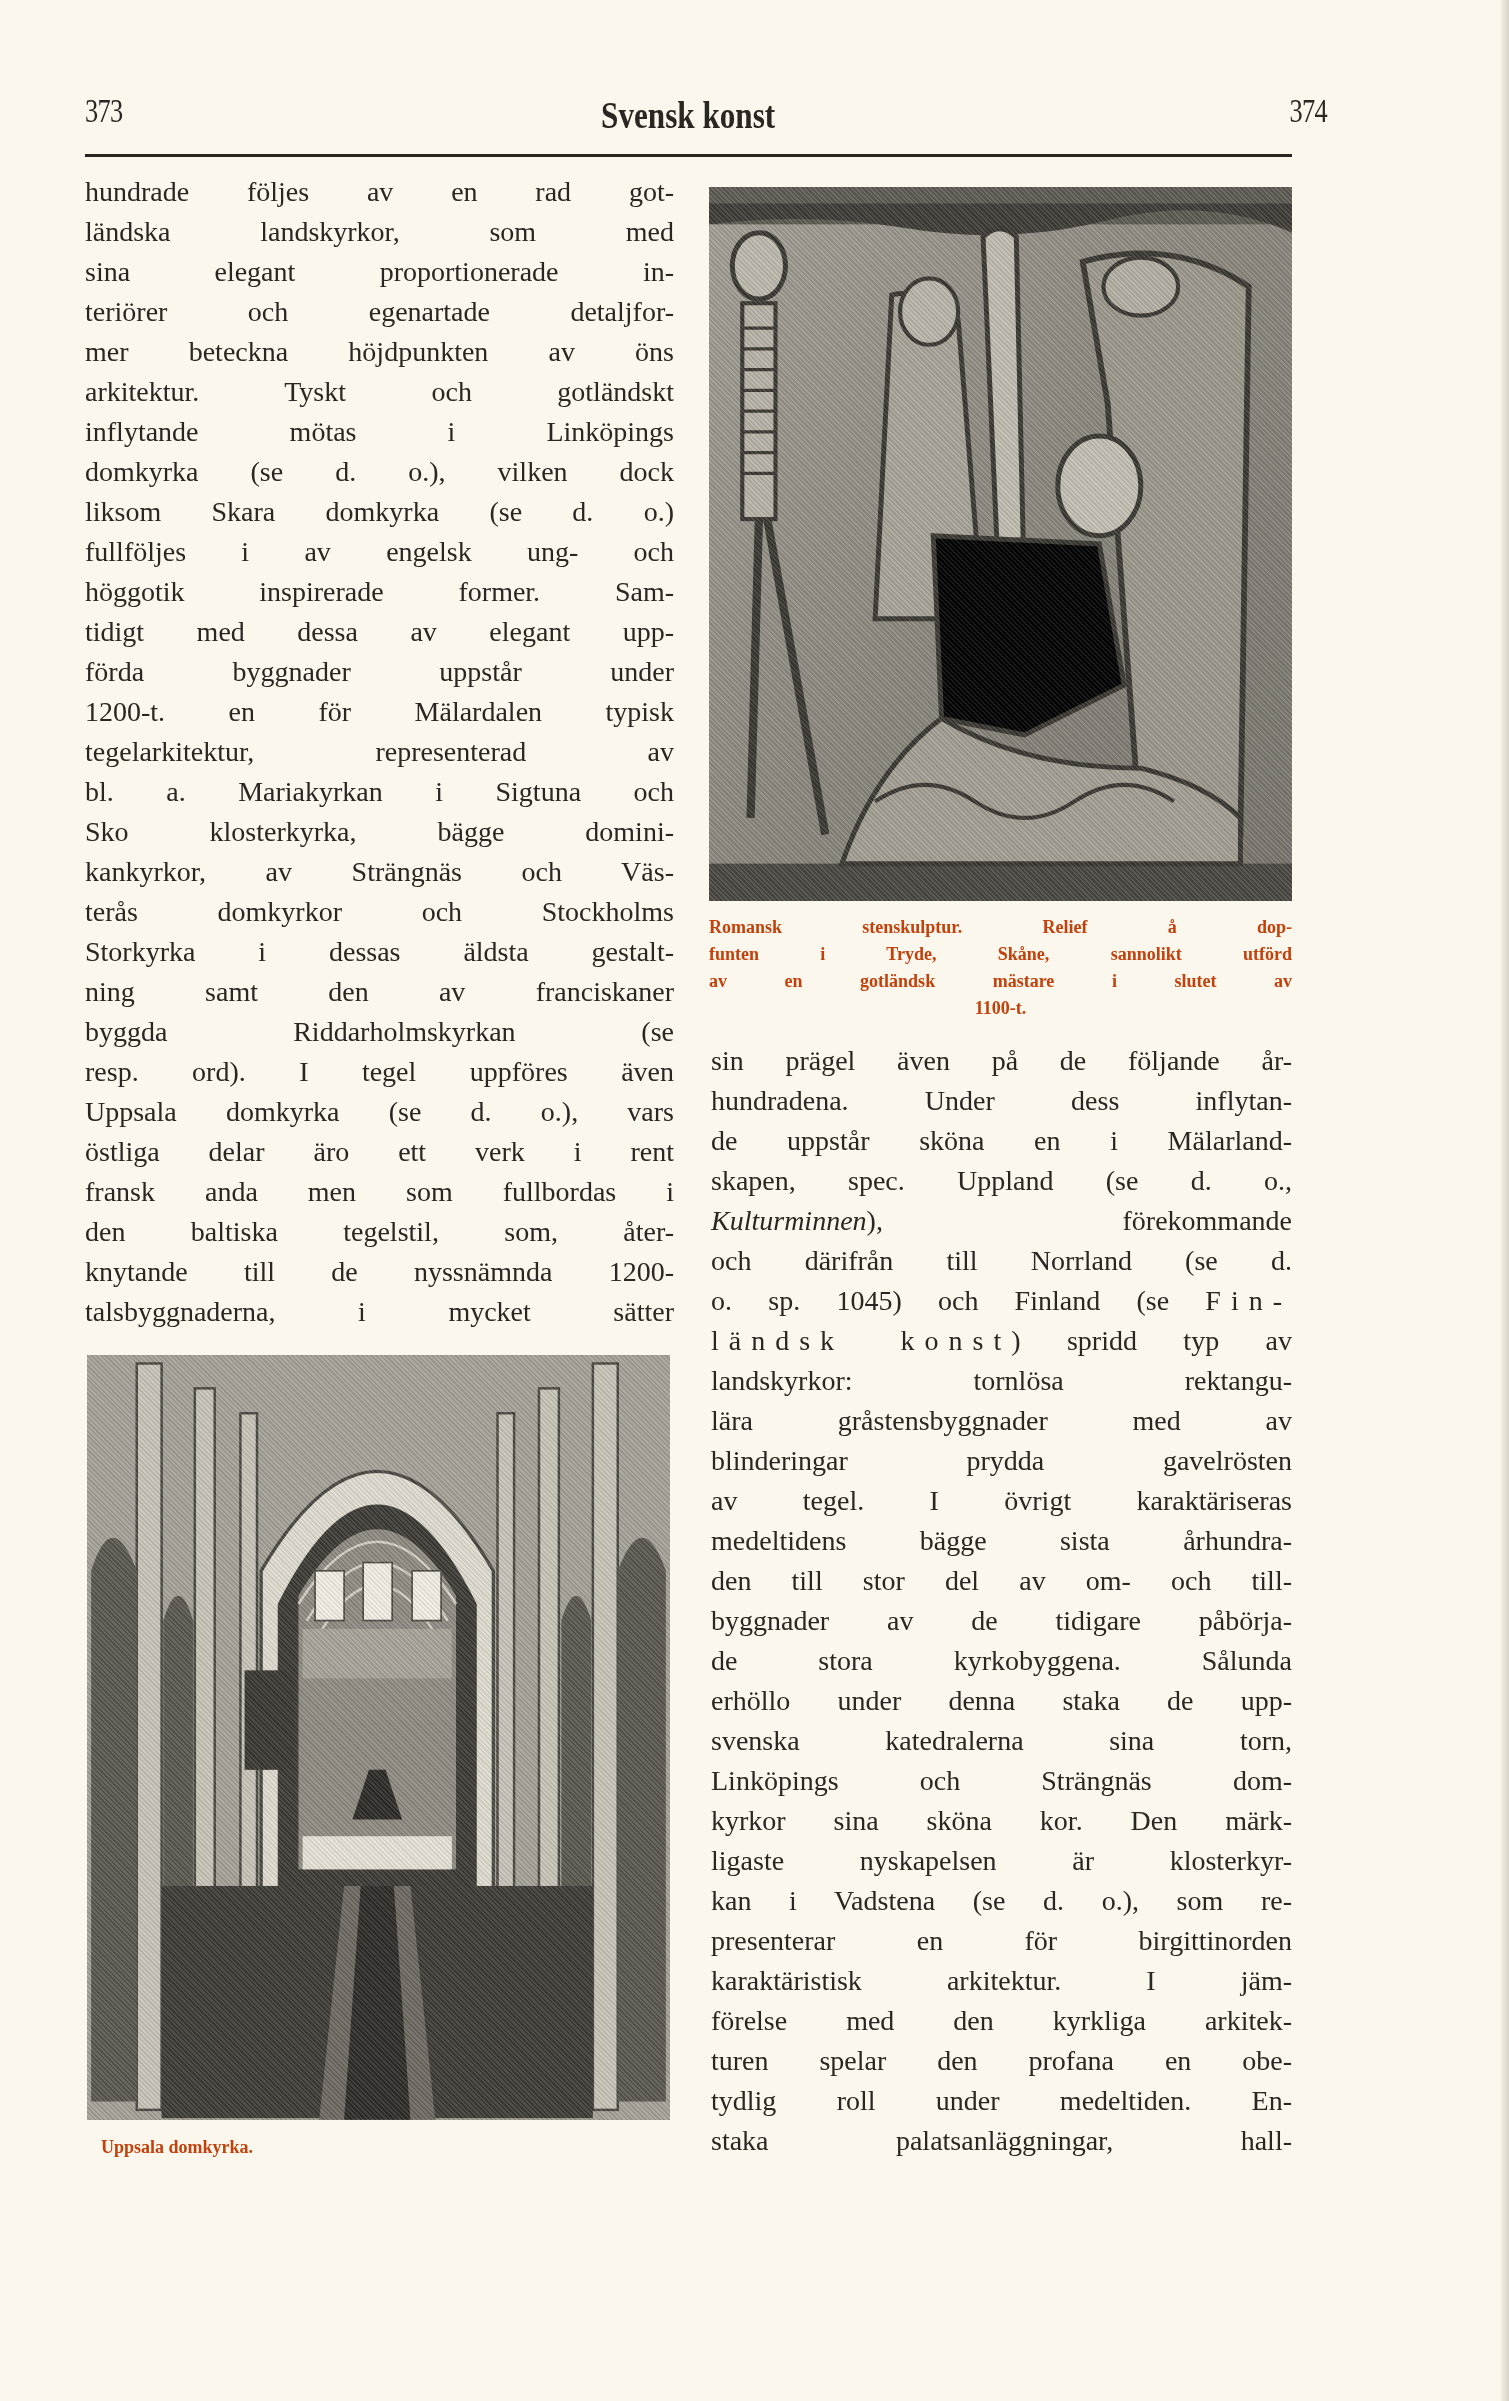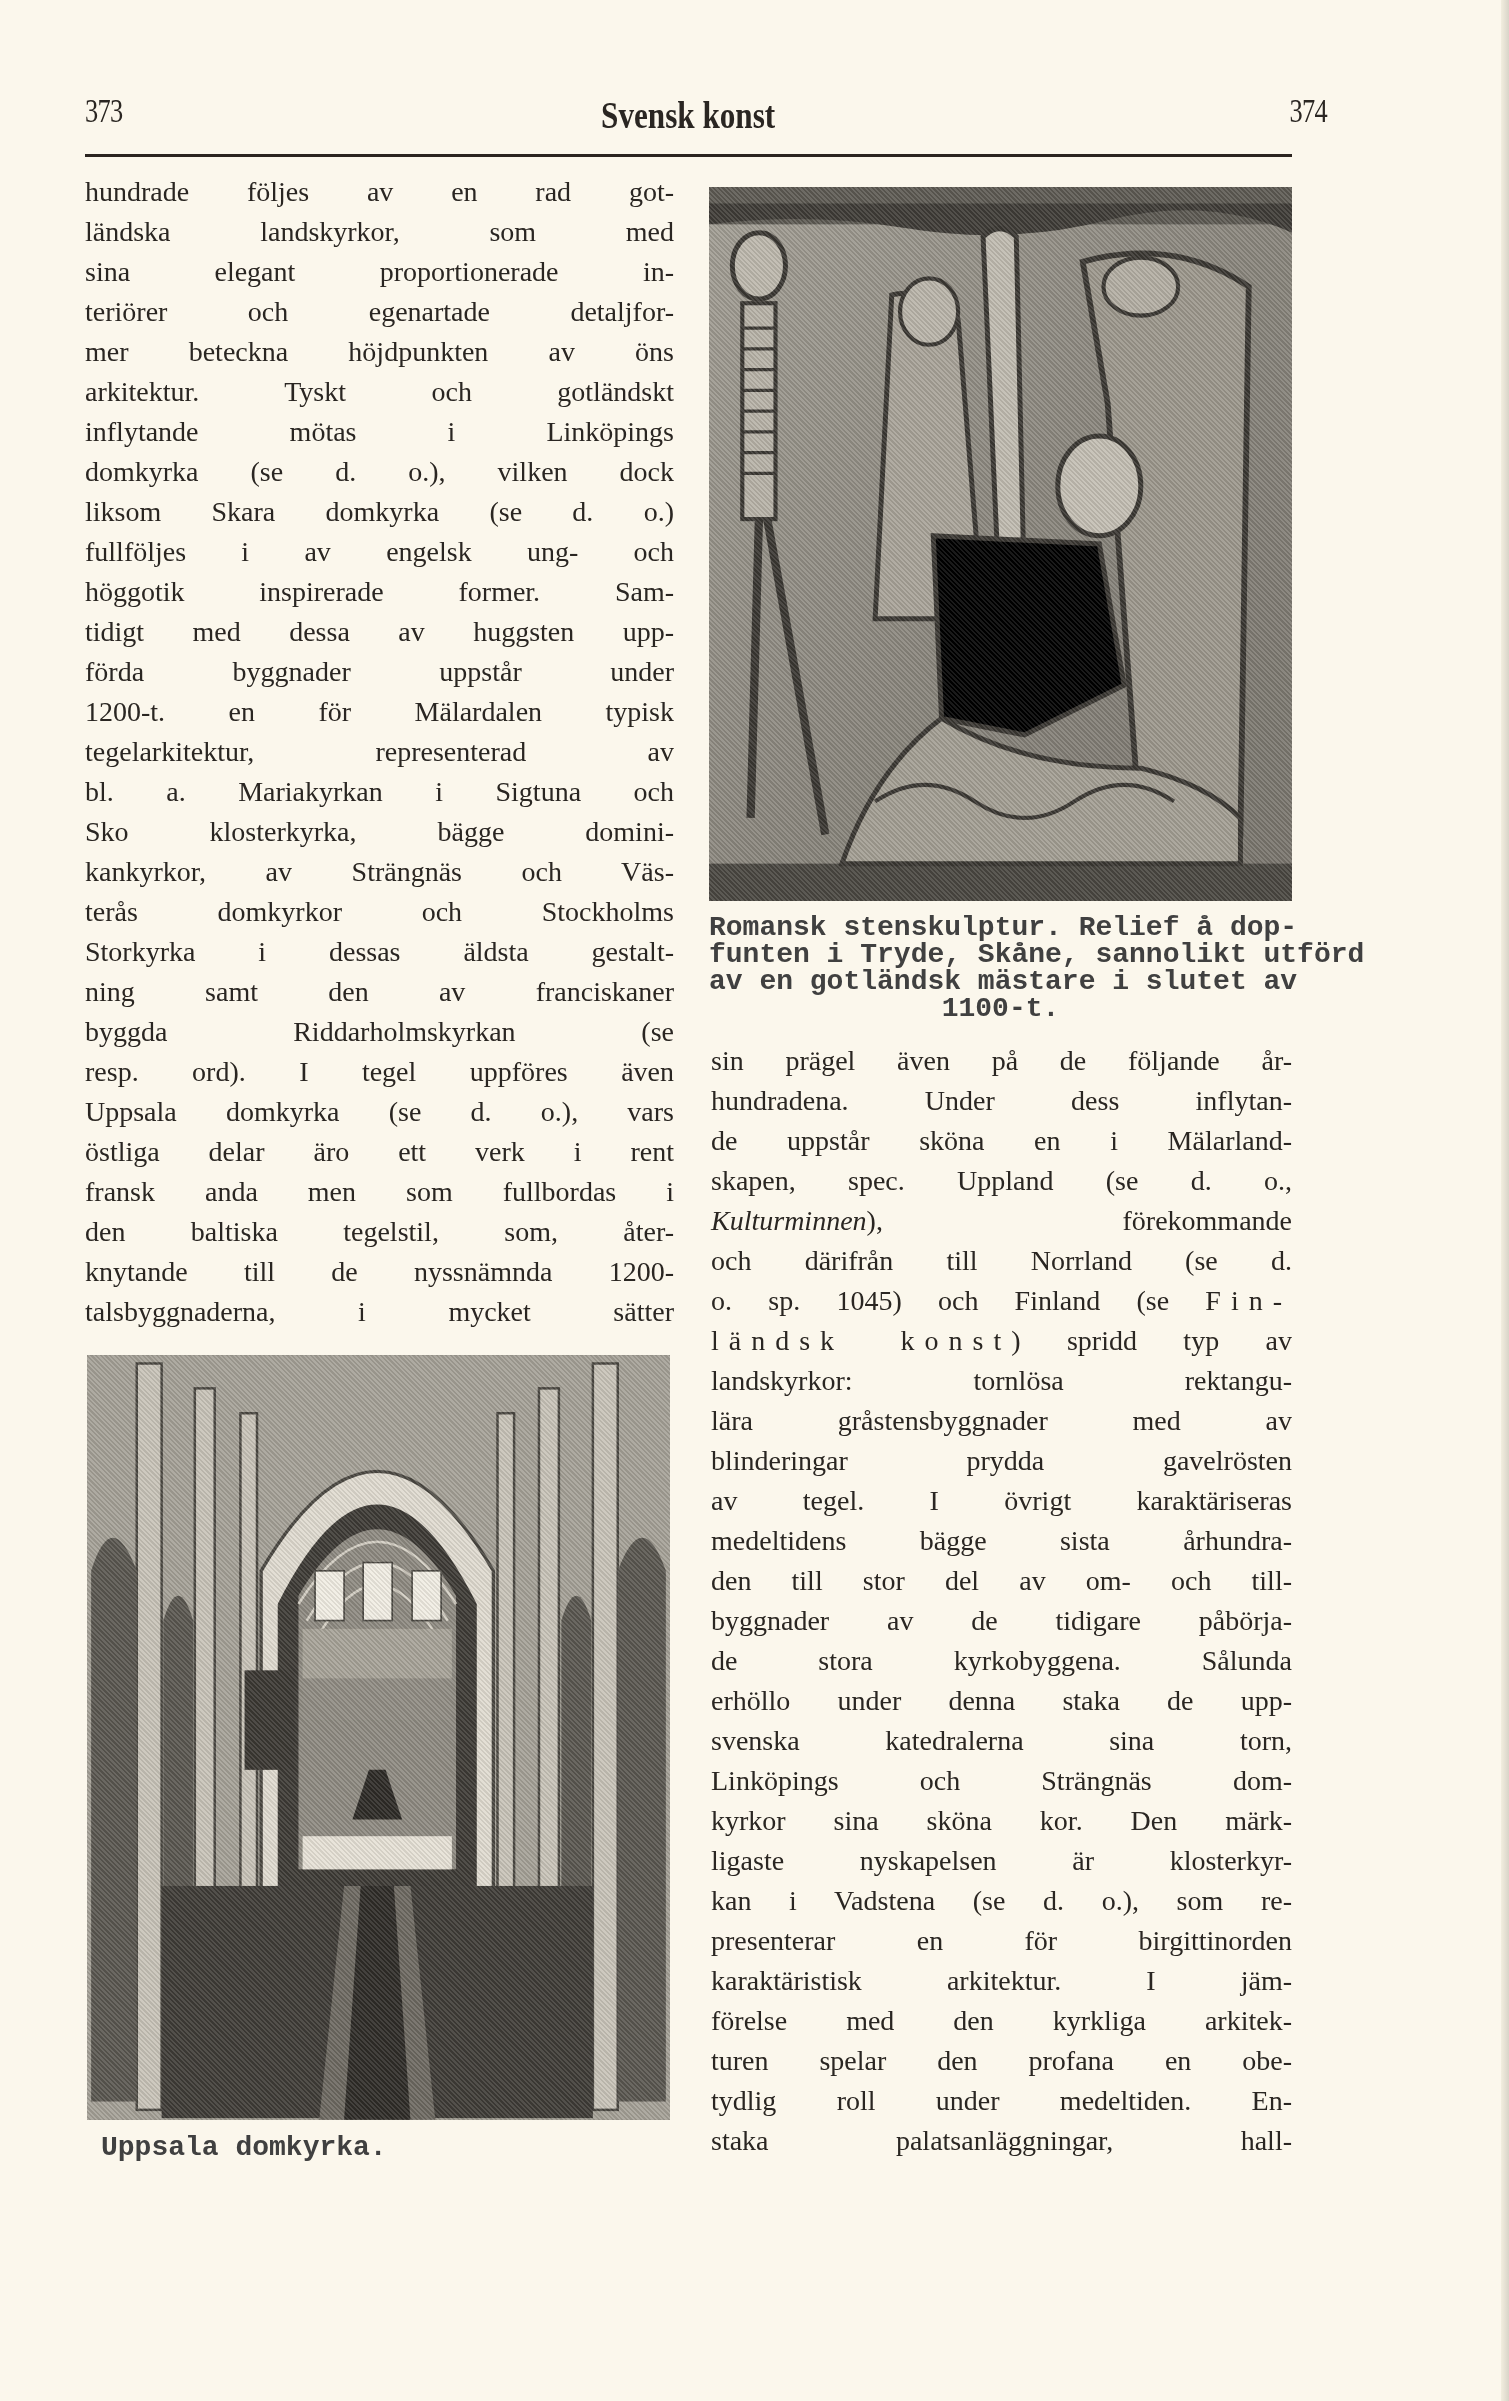--- a/index.html
+++ b/index.html
@@ -55,23 +55,23 @@
   }
   .fig-relief { left: 709px; top: 187px; width: 583px; height: 714px; }
   .fig-cathedral { left: 87px; top: 1355px; width: 583px; height: 765px; }
   .halftone::after {
     content: ""; position: absolute; inset: 0;
     background-image: repeating-linear-gradient(45deg, rgba(255,255,255,0.10) 0 1.7px, rgba(0,0,0,0.08) 1.7px 3.3px);
     pointer-events: none;
   }
   .caption {
     position: absolute;
-    font-family: Liberation Mono, monospace;
-    font-weight: bold; font-size: 28px; line-height: 27px;
-    color: #404040;
+    font-family: Liberation Serif, serif;
+    font-weight: bold; font-size: 18px; line-height: 27px;
+    color: #c2410c;
   }
   .caption-relief { left: 709px; top: 914px; width: 583px; }
   .caption-relief .cl {
     display: block; white-space: nowrap; text-align: justify; text-align-last: justify;
   }
   .caption-relief .cl.center { text-align: center; text-align-last: center; }
   .caption-cathedral { left: 101px; top: 2134px; width: 583px; text-align: left; }
 </style>
 </head>
 <body>
@@ -90,21 +90,21 @@
     <span class="line">ländska landskyrkor, som med</span>
     <span class="line">sina elegant proportionerade in-</span>
     <span class="line">teriörer och egenartade detaljfor-</span>
     <span class="line">mer beteckna höjdpunkten av öns</span>
     <span class="line">arkitektur. Tyskt och gotländskt</span>
     <span class="line">inflytande mötas i Linköpings</span>
     <span class="line">domkyrka (se d. o.), vilken dock</span>
     <span class="line">liksom Skara domkyrka (se d. o.)</span>
     <span class="line">fullföljes i av engelsk ung- och</span>
     <span class="line">höggotik inspirerade former. Sam-</span>
-    <span class="line">tidigt med dessa av huggsten upp-</span>
+    <span class="line">tidigt med dessa av elegant upp-</span>
     <span class="line">förda byggnader uppstår under</span>
     <span class="line">1200-t. en för Mälardalen typisk</span>
     <span class="line">tegelarkitektur, representerad av</span>
     <span class="line">bl. a. Mariakyrkan i Sigtuna och</span>
     <span class="line">Sko klosterkyrka, bägge domini-</span>
     <span class="line">kankyrkor, av Strängnäs och Väs-</span>
     <span class="line">terås domkyrkor och Stockholms</span>
     <span class="line">Storkyrka i dessas äldsta gestalt-</span>
     <span class="line">ning samt den av franciskaner</span>
     <span class="line">byggda Riddarholmskyrkan (se</span>

